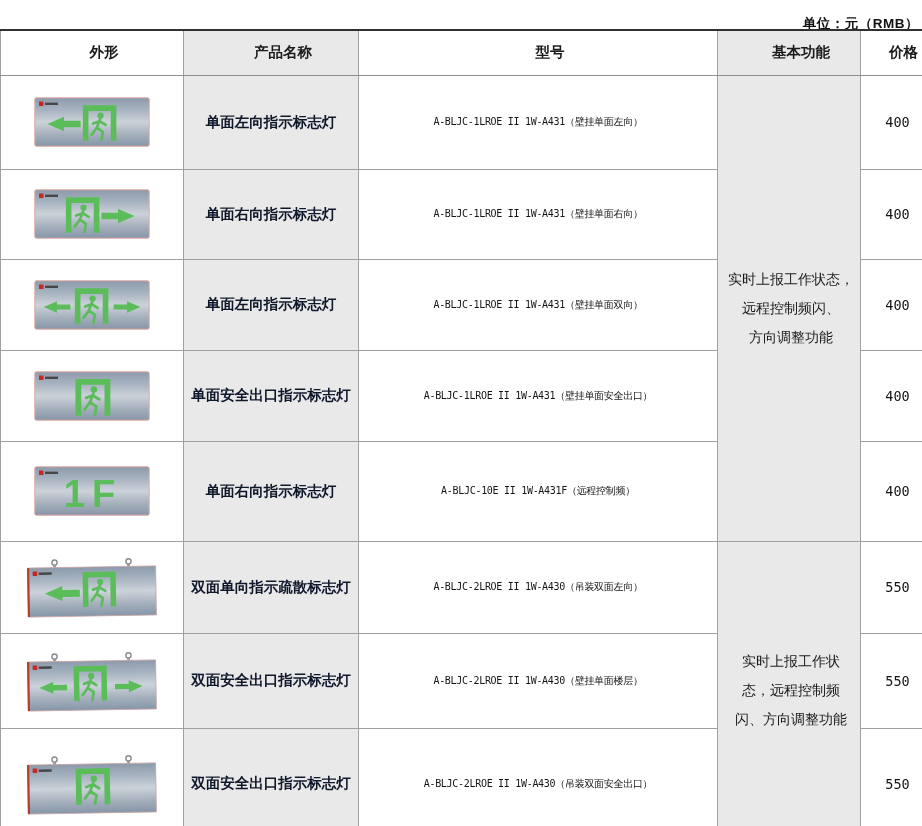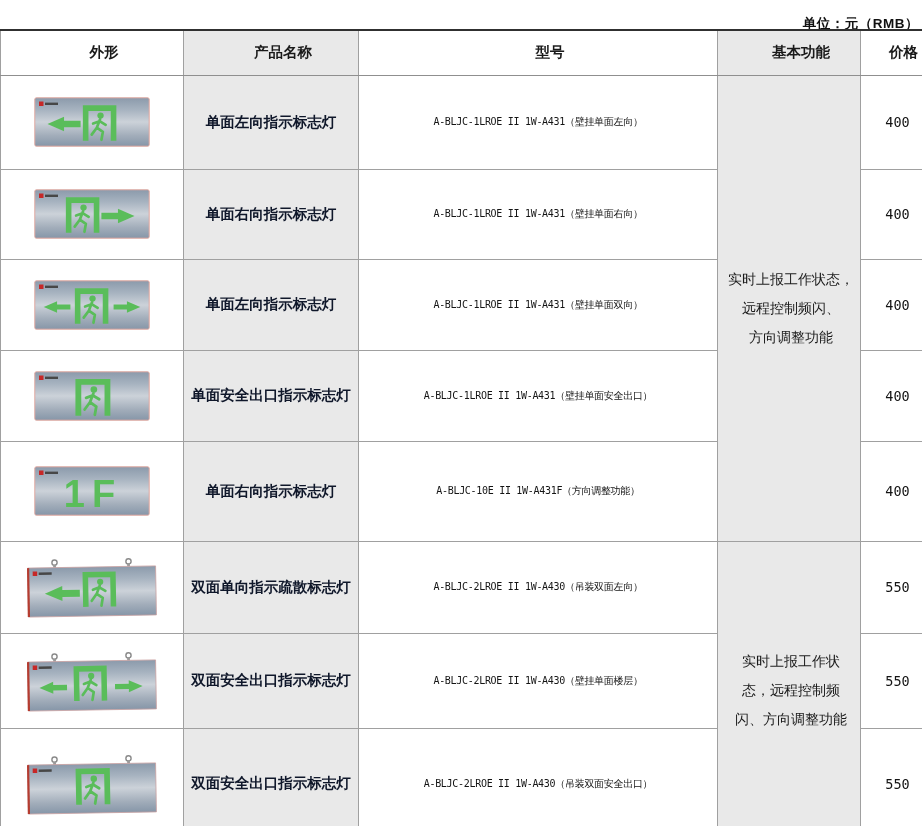--- a/index.html
+++ b/index.html
@@ -166,21 +166,21 @@
 
       <tr style="height:100px">
         <td class="shape-cell">
           <svg width="116" height="50" viewBox="0 0 116 50">
             <rect x="0.8" y="0.8" width="114.4" height="48.4" rx="1.5" fill="url(#pg)" stroke="#e2a8a0" stroke-width="1"></rect>
             <use href="#logo" x="5" y="4.5"></use>
             <text x="59" y="41" text-anchor="middle" font-size="38" font-weight="bold" fill="#5abd5a" letter-spacing="7" font-family="&quot;Liberation Sans&quot;,sans-serif">1F</text>
           </svg>
         </td>
         <td class="name-cell bg-gray">单面右向指示标志灯</td>
-        <td class="model-cell">A-BLJC-10E II 1W-A431F（方向调整功能）</td>
+        <td class="model-cell">A-BLJC-10E II 1W-A431F（远程控制频）</td>
         <td class="price-cell">400</td>
       </tr>
 
       <tr style="height:92px">
         <td class="shape-cell">
           <svg width="136" height="64" viewBox="0 0 136 64">
             <g transform="rotate(-1 68 36)">
               <use href="#hook" x="31" y="7"></use>
               <use href="#hook" x="105" y="7"></use>
               <rect x="4" y="12" width="128" height="49" fill="url(#pg)" stroke="#c9a0a0" stroke-width="0.8"></rect>

